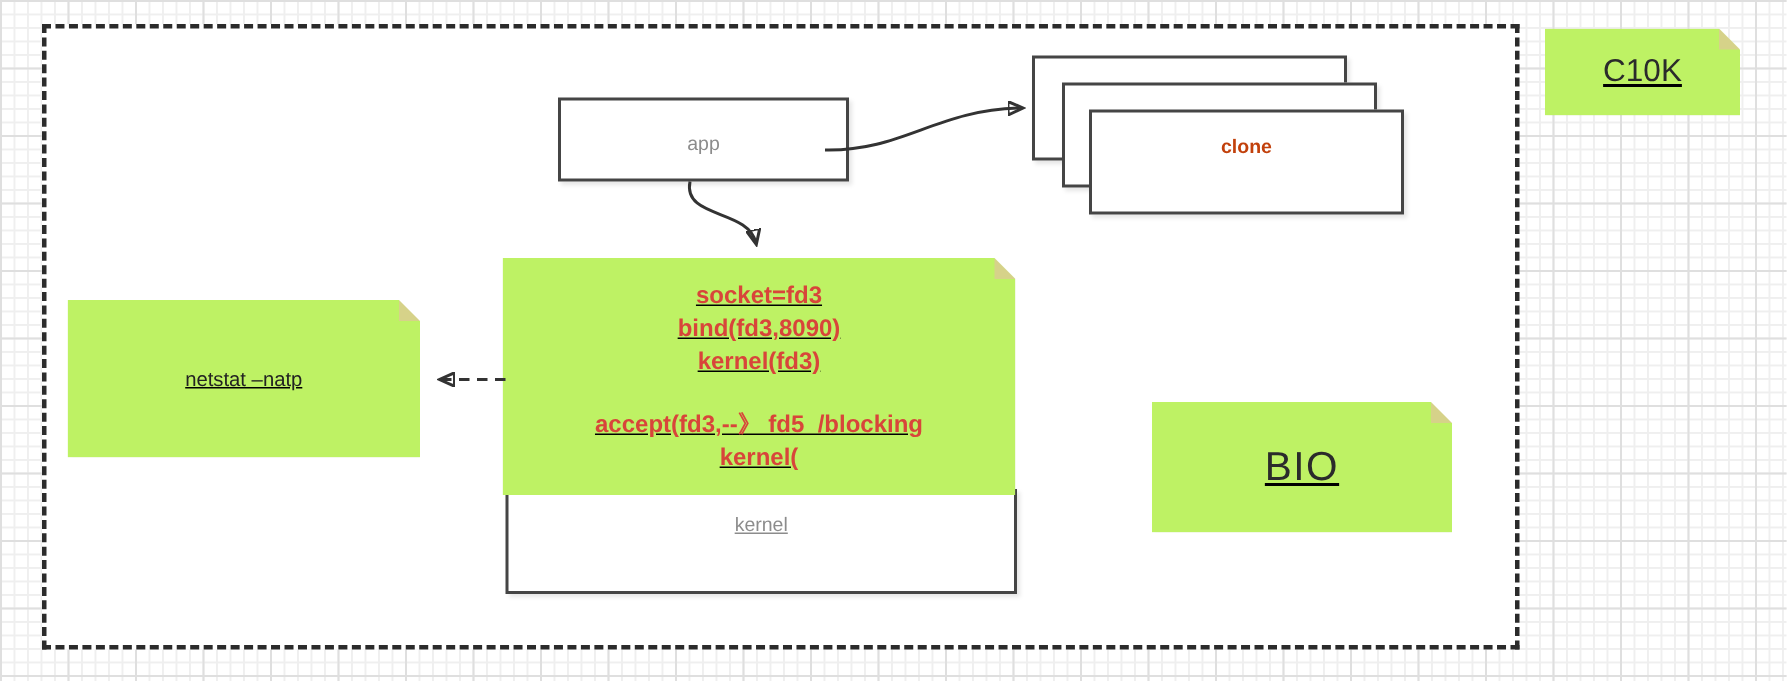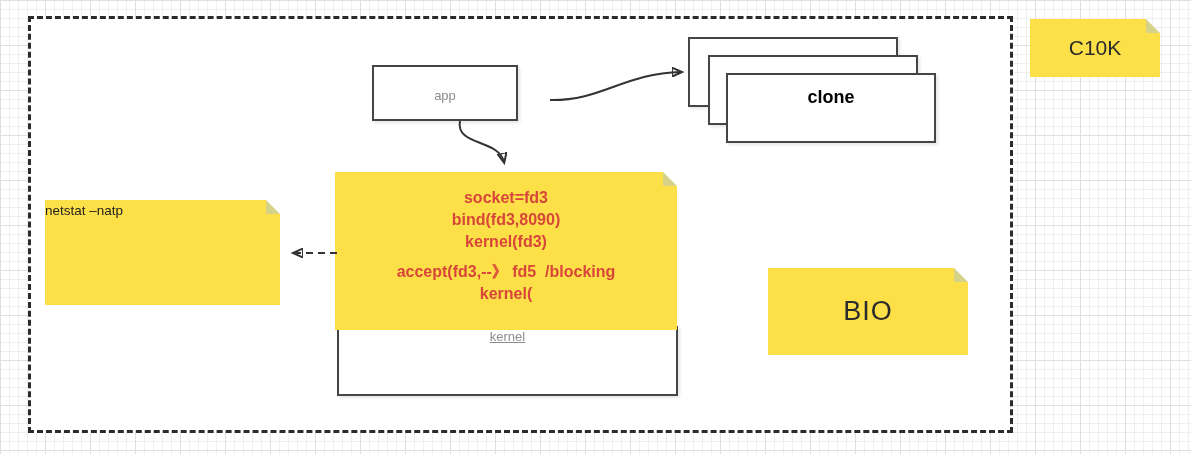--- a/index.html
+++ b/index.html
@@ -26,63 +26,64 @@
   }
 
   
   .shape-box {
     background: #ffffff;
     border: 2px solid #454545;
     z-index: 3;
   }
   .shape-box.shadow { box-shadow: 2px 2px 3px rgba(0,0,0,0.10); }
 
-  .app-box   { left: 372px; top: 65px;  width: 146px; height: 56px; }
+  .app-box   { left: 372px; top: 65px;  width: 194px; height: 56px; }
   .kernel-box{ left: 337px; top: 326px; width: 341px; height: 70px; z-index: 2; }
 
   .box-label {
     width: 100%; text-align: center;
     color: #8c8c8c; font-size: 13px; line-height: 16px;
   }
   .app-box .box-label { margin-top: 21px; }
-  .kernel-box .box-label { margin-top: 1px; text-decoration: underline; }
+  .kernel-box .box-label { margin-top: 14px; text-decoration: underline; }
 
   
   .stack-back  { left: 688px; top: 37px; width: 210px; height: 70px; }
   .stack-mid   { left: 708px; top: 55px; width: 210px; height: 70px; }
   .stack-front { left: 726px; top: 73px; width: 210px; height: 70px; padding-top: 12px; }
   .blue-line {
-    text-align: center; color: #000000;
-    font-size: 18px; font-weight: bold; line-height: 21px;
+    text-align: center; color: #c2410c;
+    font-size: 13px; font-weight: bold; line-height: 21px;
     white-space: pre;
   }
 
   
   .note {
-    background: #fde047;
+    background: #bef264;
     clip-path: polygon(0 0, calc(100% - 14px) 0, 100% 14px, 100% 100%, 0 100%);
     filter: drop-shadow(1px 2px 2px rgba(120,120,90,0.30));
     z-index: 4;
+    text-decoration: underline;
   }
   .fold {
     position: absolute; top: 0; right: 0; width: 14px; height: 14px;
     background: linear-gradient(to bottom left, rgba(0,0,0,0) 49.5%, #d6d289 50%);
   }
 
   .server-note  { left: 335px; top: 172px; width: 342px; height: 158px; padding-top: 15px; }
   .red-line {
     text-align: center; color: #d8453a;
     font-size: 16px; font-weight: bold; line-height: 22px;
     white-space: pre;
   }
-  .accept-group { margin-top: 8px; }
+  .accept-group { margin-top: 20px; }
 
   .netstat-note {
     left: 45px; top: 200px; width: 235px; height: 105px;
-    display: flex; flex-direction: row; justify-content: flex-start;
+    display: flex; flex-direction: column; justify-content: center;
   }
   .netstat-line {
     text-align: center; color: #222222;
     font-size: 13.5px; line-height: 21px; white-space: pre;
   }
 
   .bio-note  { left: 768px; top: 268px; width: 200px; height: 87px;
                display: flex; align-items: center; justify-content: center; }
   .bio-label { color: #2b2b2b; font-size: 27px; letter-spacing: 1px; }
 

